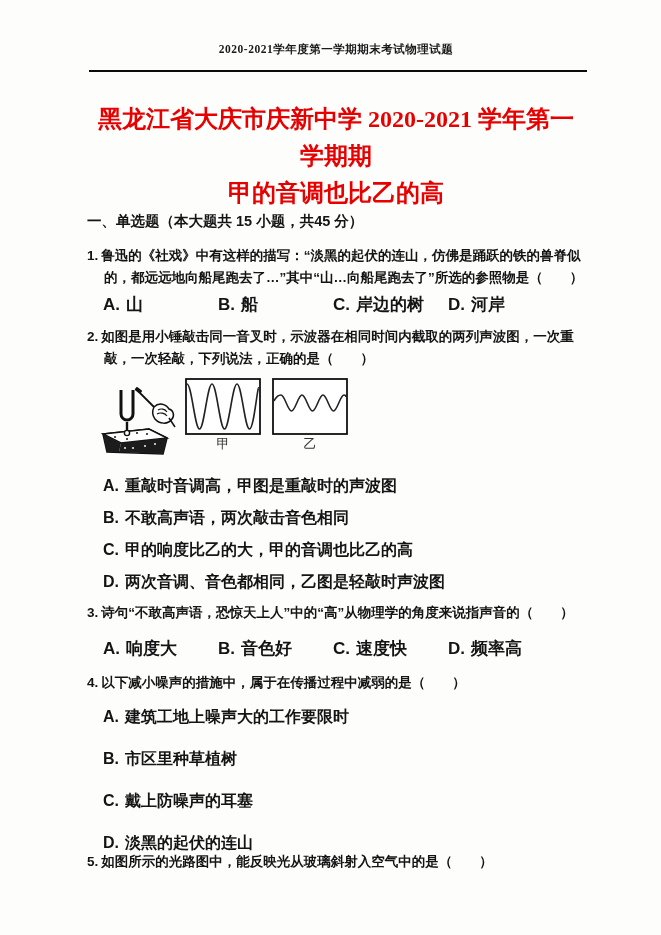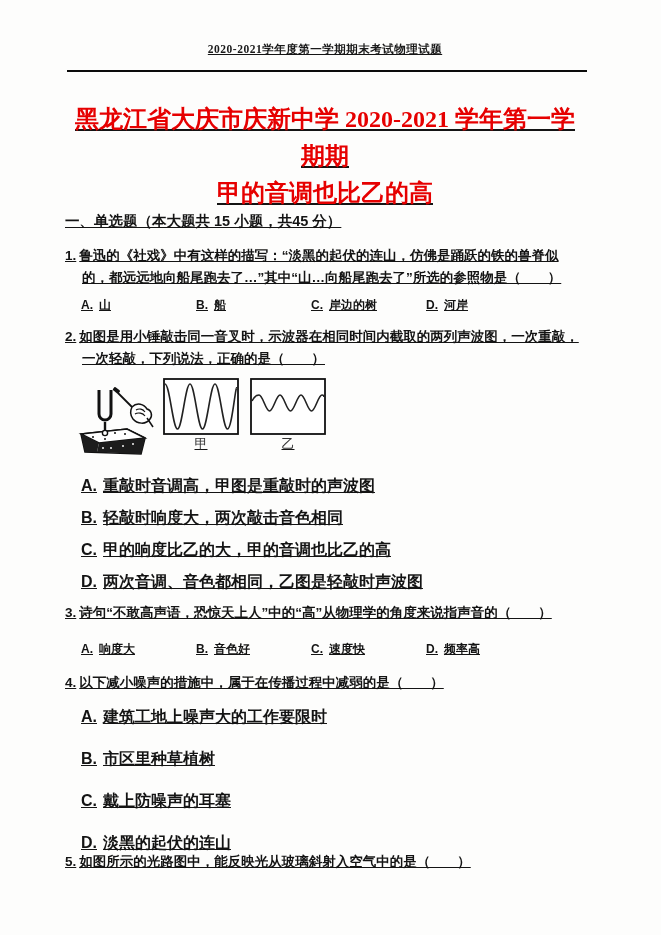--- a/index.html
+++ b/index.html
@@ -3,21 +3,21 @@
 <meta charset="utf-8">
 <style>
   html,body { margin:0; padding:0; }
   body {
     width:661px; height:935px;
     background:#fdfdfc;
     font-family:"Liberation Sans", sans-serif;
     color:#141414;
     overflow:hidden;
   }
-  .doc { padding:42px 76px 0 65px;text-decoration:underline; }
+  .doc { padding:42px 76px 0 87px; }
 
   .top-header {
     text-align:center;
     font-family:"Liberation Serif", serif;
     font-weight:700;
     font-size:11.5px;
     color:#1a1a1a;
     letter-spacing:0.5px;
   }
   .header-rule {
@@ -50,21 +50,21 @@
   .q .qnum { display:inline; margin-right:3px; }
   .q2 { margin-top:13px; }
   .q3 { margin-top:12px; }
   .q4 { margin-top:15px; }
   .q5 { margin-top:0; }
 
   .opts-inline {
     display:flex;
     margin-top:8px;
     padding-left:16px;
-    font-size:12px;
+    font-size:17px;
     font-weight:700;
     line-height:16px;
   }
   .opts-inline .opt { width:115px; }
   .opts-inline .opt:last-child { width:auto; }
   .opts-inline.q3-opts { margin-top:17px; }
 
   .opt-stack {
     margin:16px 0 0 16px;
     font-size:16px;
@@ -164,21 +164,21 @@
     <div class="wavebox">
       <svg width="76" height="57" viewBox="0 0 76 57">
         <rect x="1" y="1" width="74" height="55" fill="#fff" stroke="#111" stroke-width="1.8"></rect>
         <path d="M2,23 C4,19 6,17 9,17 C12.8,17 15.7,33 19.5,33 S26.2,17 30,17 S36.7,33 40.5,33 S47.2,17 51,17 S57.7,33 61.5,33 S68.2,17 72,17 C73,17 74,18 74,19" fill="none" stroke="#222" stroke-width="1.6"></path>
       </svg>
       <div class="wave-label">乙</div>
     </div>
   </div>
 
   <div class="opt-stack first-after-fig"><span class="opt-label">A.</span><span>重敲时音调高，甲图是重敲时的声波图</span></div>
-  <div class="opt-stack"><span class="opt-label">B.</span><span>轻敲时响度大，两次敲击音色相同</span></div>
+  <div class="opt-stack"><span class="opt-label">B.</span><span>不敢高声语，两次敲击音色相同</span></div>
   <div class="opt-stack"><span class="opt-label">C.</span><span>甲的响度比乙的大，甲的音调也比乙的高</span></div>
   <div class="opt-stack"><span class="opt-label">D.</span><span>两次音调、音色都相同，乙图是轻敲时声波图</span></div>
 
   <p class="q q3"><span class="qnum">3.</span><span>诗句“不敢高声语，恐惊天上人”中的“高”从物理学的角度来说指声音的（　　）</span></p>
   <div class="opts-inline q3-opts">
     <span class="opt"><span class="opt-label">A.</span><span>响度大</span></span>
     <span class="opt"><span class="opt-label">B.</span><span>音色好</span></span>
     <span class="opt"><span class="opt-label">C.</span><span>速度快</span></span>
     <span class="opt"><span class="opt-label">D.</span><span>频率高</span></span>
   </div>

